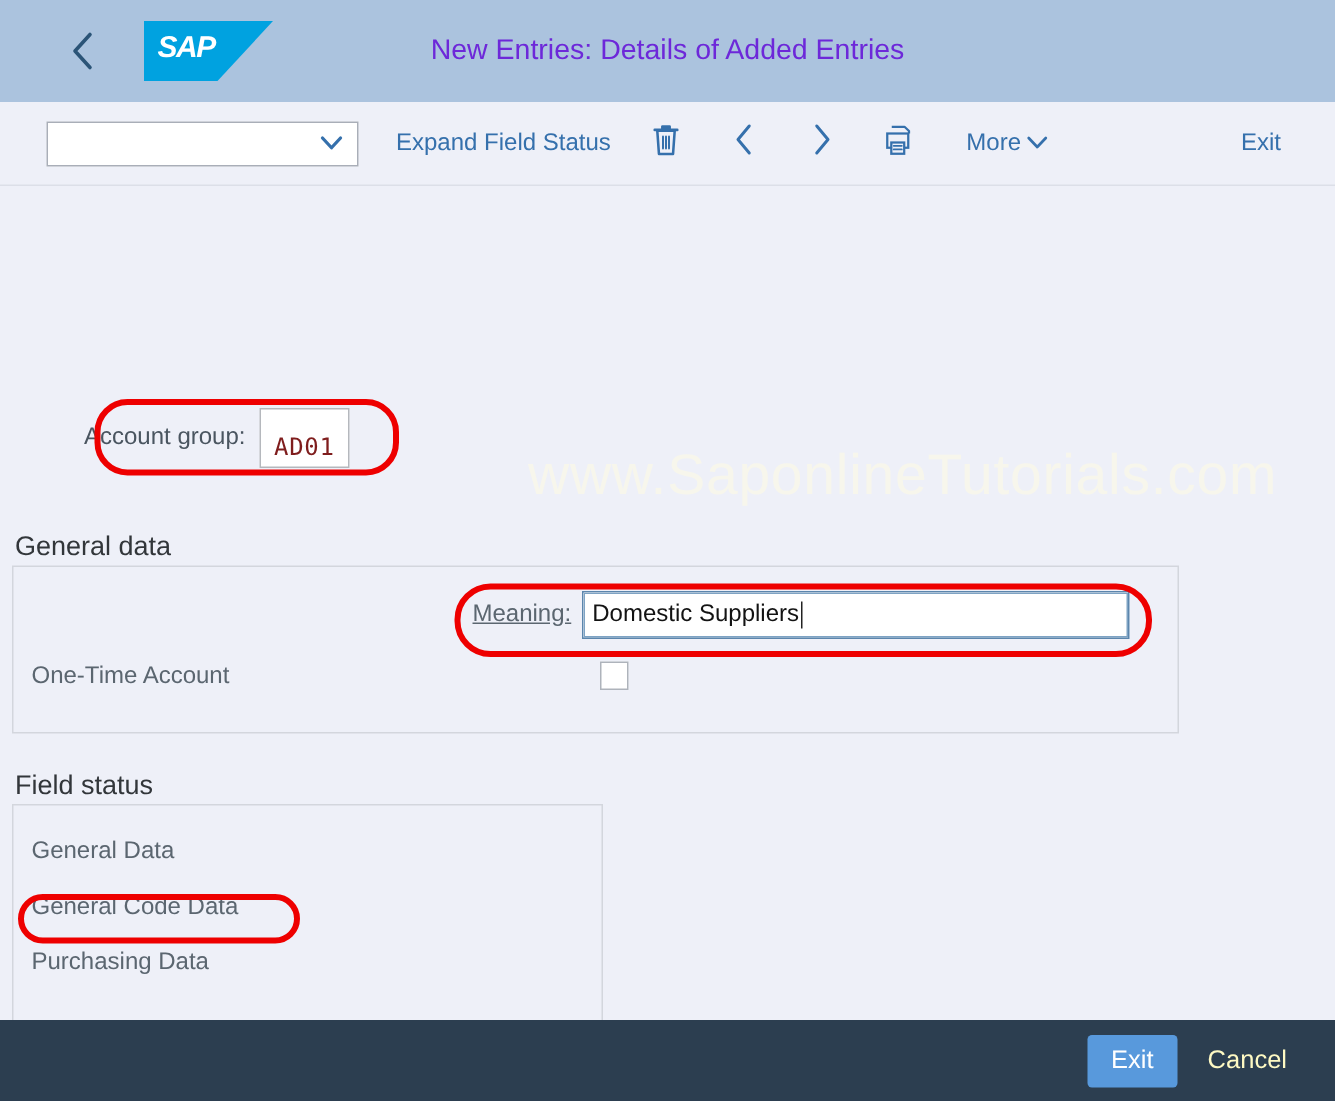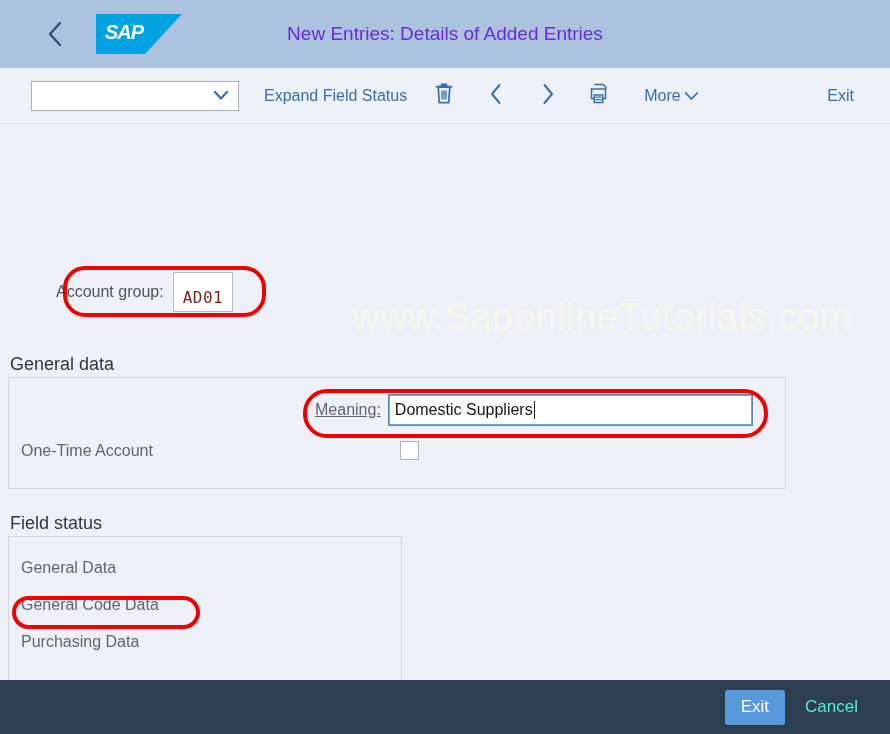--- a/index.html
+++ b/index.html
@@ -292,21 +292,21 @@
   }
   .btn-save {
     background: #5899dc;
     color: #ffffff;
     font-size: 17px;
     padding: 7px 16px 8px 16px;
     border-radius: 3px;
     cursor: pointer;
   }
   .btn-cancel {
-    color: #5eead4;
+    color: #fef9c3;
     font-size: 17px;
     padding: 7px 14px 8px 14px;
     margin-left: 6px;
     cursor: pointer;
   }
 </style>
 </head>
 <body>
 
 <div class="app-header">

